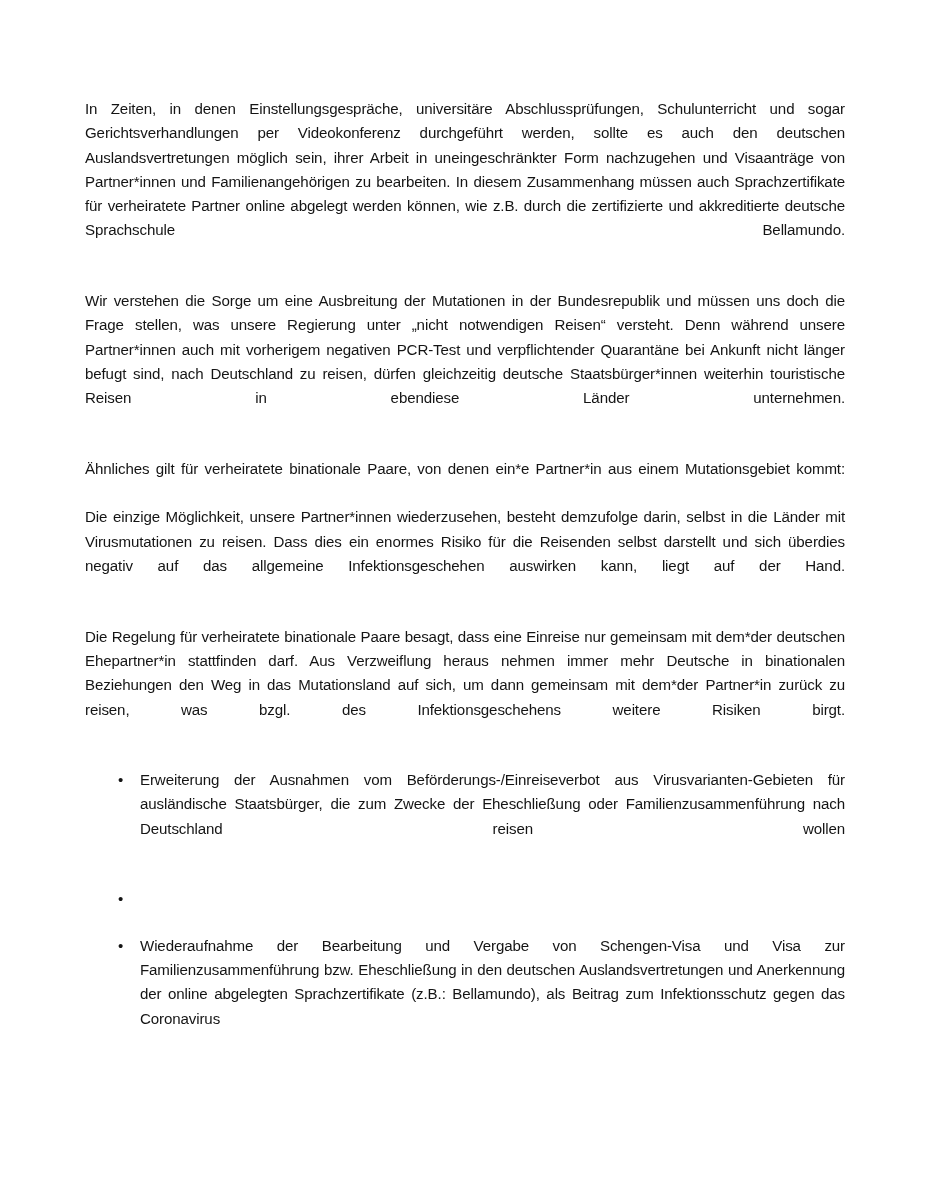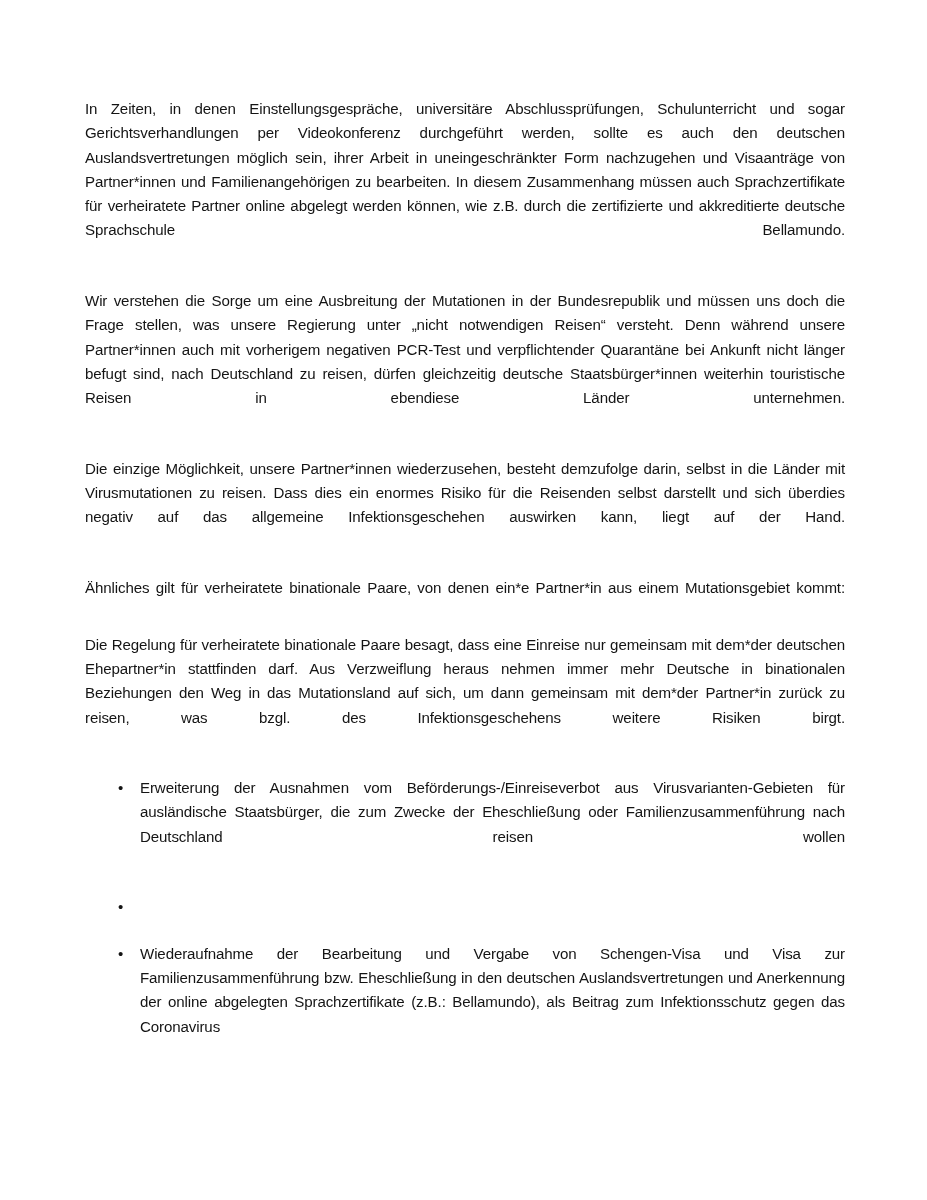--- a/index.html
+++ b/index.html
@@ -94,23 +94,23 @@
 </head>
 <body>
 
 <div class="page">
   <div class="doc-body">
 
     <p class="para">In Zeiten, in denen Einstellungsgespräche, universitäre Abschlussprüfungen, Schulunterricht und sogar Gerichtsverhandlungen per Videokonferenz durchgeführt werden, sollte es auch den deutschen Auslandsvertretungen möglich sein, ihrer Arbeit in uneingeschränkter Form nachzugehen und Visaanträge von Partner*innen und Familienangehörigen zu bearbeiten. In diesem Zusammenhang müssen auch Sprachzertifikate für verheiratete Partner online abgelegt werden können, wie z.B. durch die zertifizierte und akkreditierte deutsche Sprachschule Bellamundo.</p>
 
     <p class="para">Wir verstehen die Sorge um eine Ausbreitung der Mutationen in der Bundesrepublik und müssen uns doch die Frage stellen, was unsere Regierung unter „nicht notwendigen Reisen“ versteht. Denn während unsere Partner*innen auch mit vorherigem negativen PCR-Test und verpflichtender Quarantäne bei Ankunft nicht länger befugt sind, nach Deutschland zu reisen, dürfen gleichzeitig deutsche Staatsbürger*innen weiterhin touristische Reisen in ebendiese Länder unternehmen.</p>
 
+    <p class="para tight">Ähnliches gilt für verheiratete binationale Paare, von denen ein*e Partner*in aus einem Mutationsgebiet kommt:</p>
+
     <p class="para">Die einzige Möglichkeit, unsere Partner*innen wiederzusehen, besteht demzufolge darin, selbst in die Länder mit Virusmutationen zu reisen. Dass dies ein enormes Risiko für die Reisenden selbst darstellt und sich überdies negativ auf das allgemeine Infektionsgeschehen auswirken kann, liegt auf der Hand.</p>
-
-    <p class="para tight">Ähnliches gilt für verheiratete binationale Paare, von denen ein*e Partner*in aus einem Mutationsgebiet kommt:</p>
 
     <p class="para run-on">Die Regelung für verheiratete binationale Paare besagt, dass eine Einreise nur gemeinsam mit dem*der deutschen Ehepartner*in stattfinden darf. Aus Verzweiflung heraus nehmen immer mehr Deutsche in binationalen Beziehungen den Weg in das Mutationsland auf sich, um dann gemeinsam mit dem*der Partner*in zurück zu reisen, was bzgl. des Infektionsgeschehens weitere Risiken birgt.</p>
 
 
     <ul class="bullet-list">
       <li class="bullet-item">
         <span class="dot">•</span>
         <span>Erweiterung der Ausnahmen vom Beförderungs-/Einreiseverbot aus Virusvarianten-Gebieten für ausländische Staatsbürger, die zum Zwecke der Eheschließung oder Familienzusammenführung nach Deutschland reisen wollen</span>
       </li>
       <li class="bullet-item">

